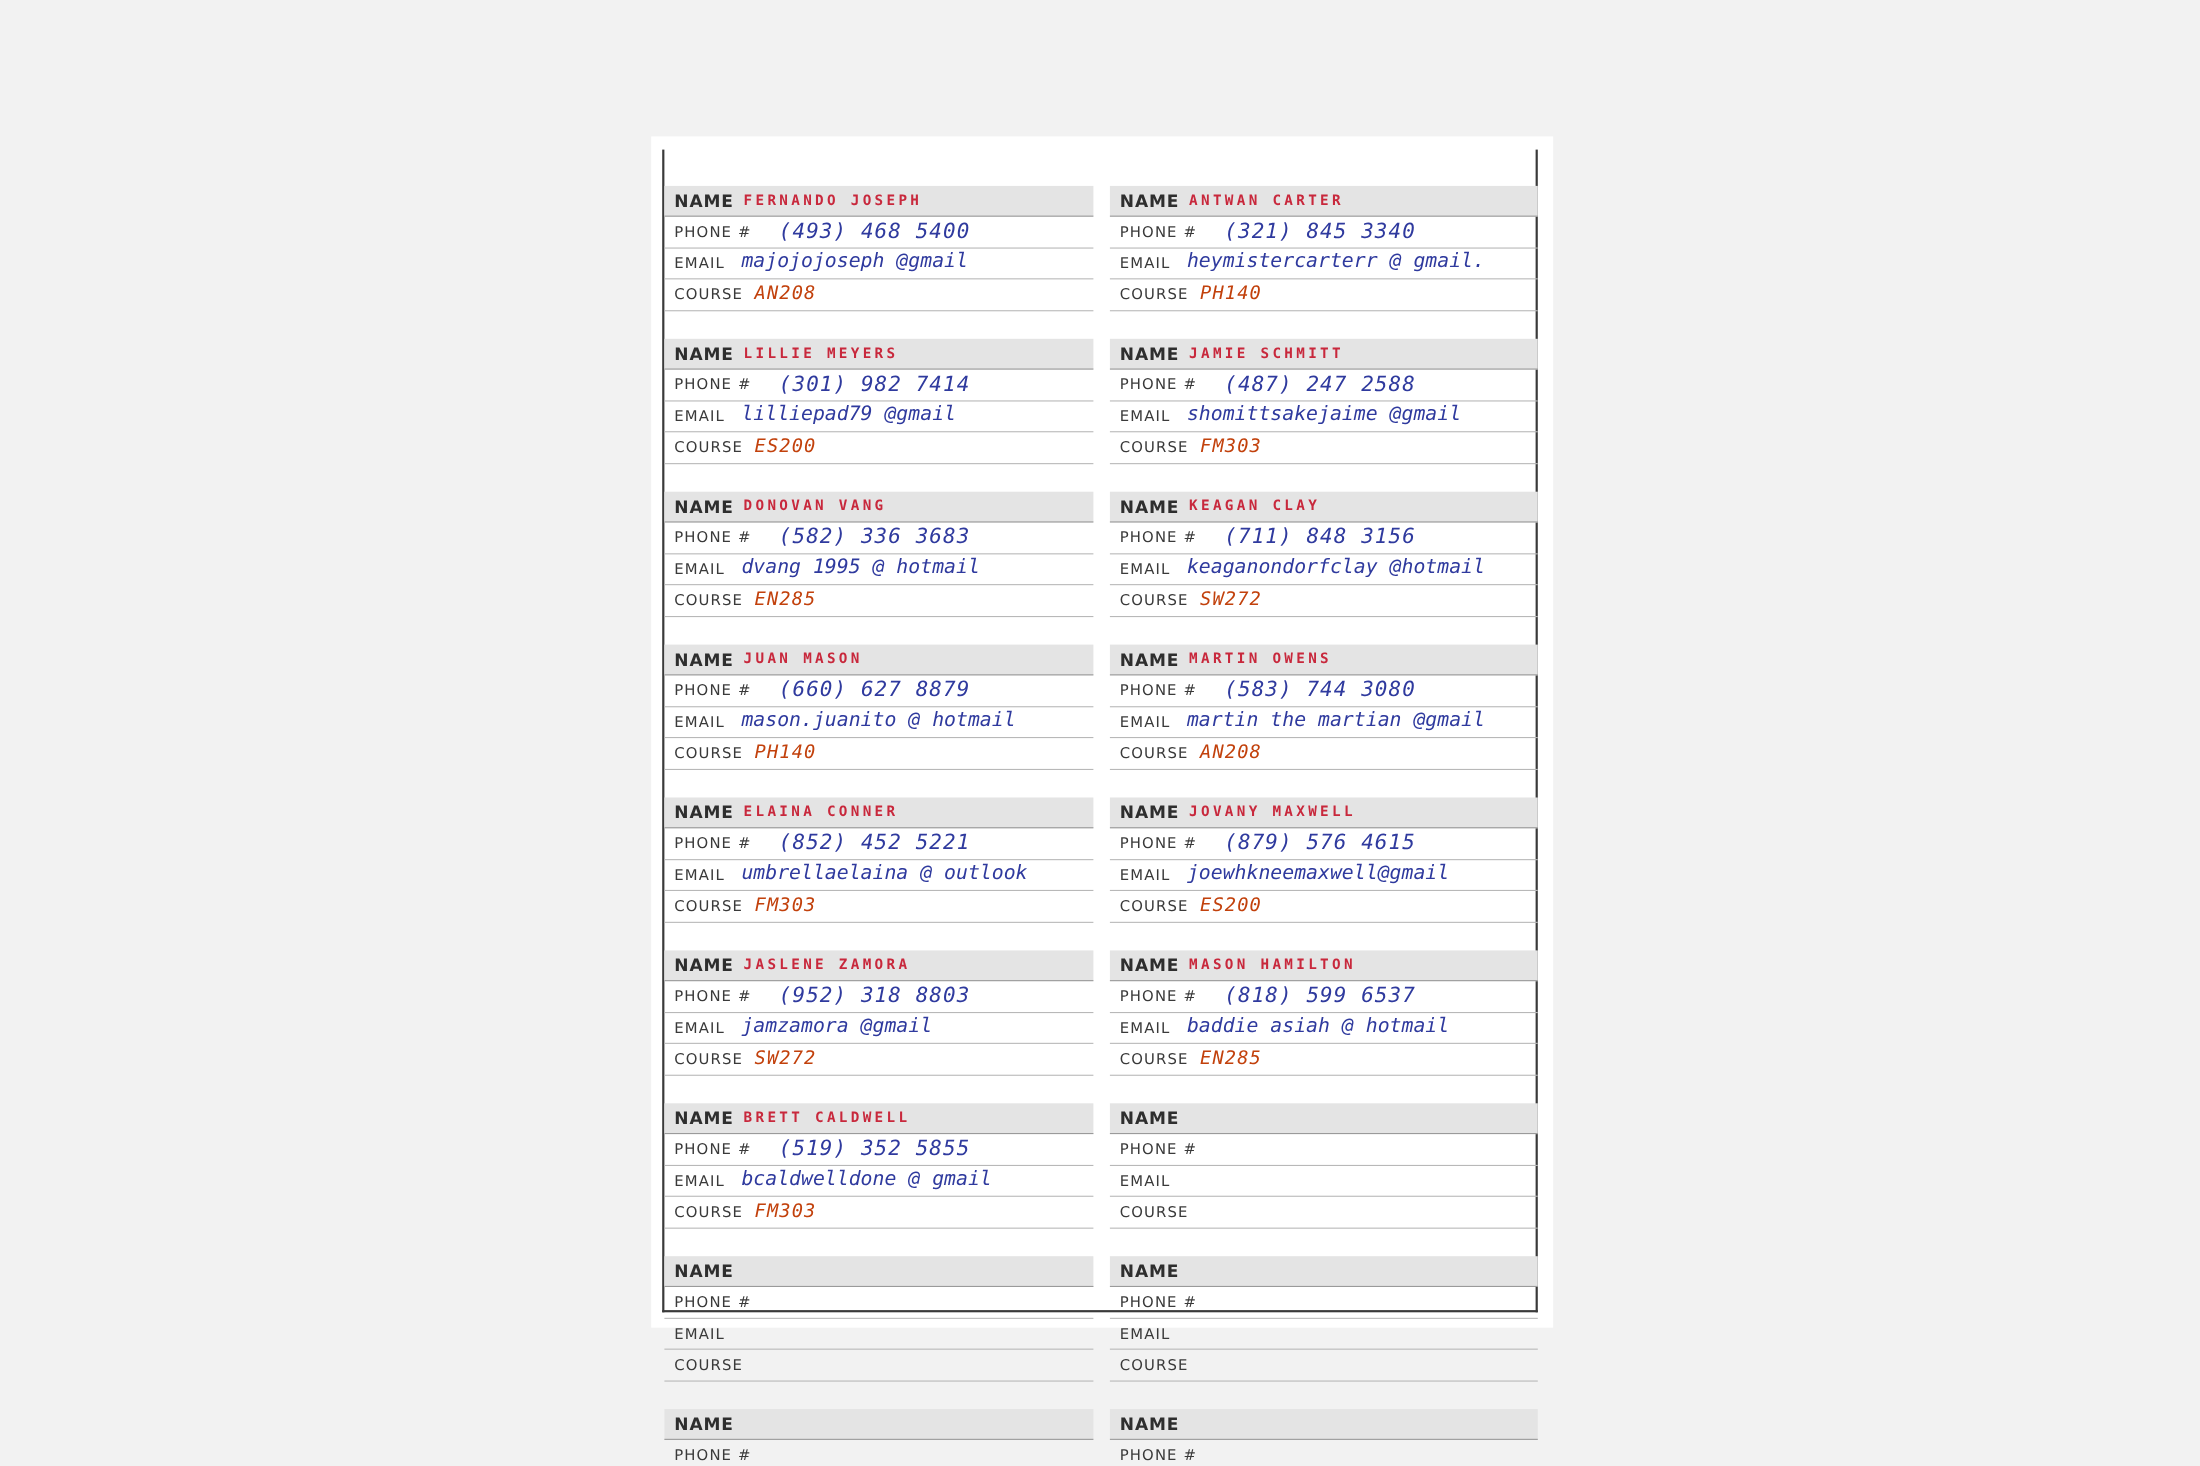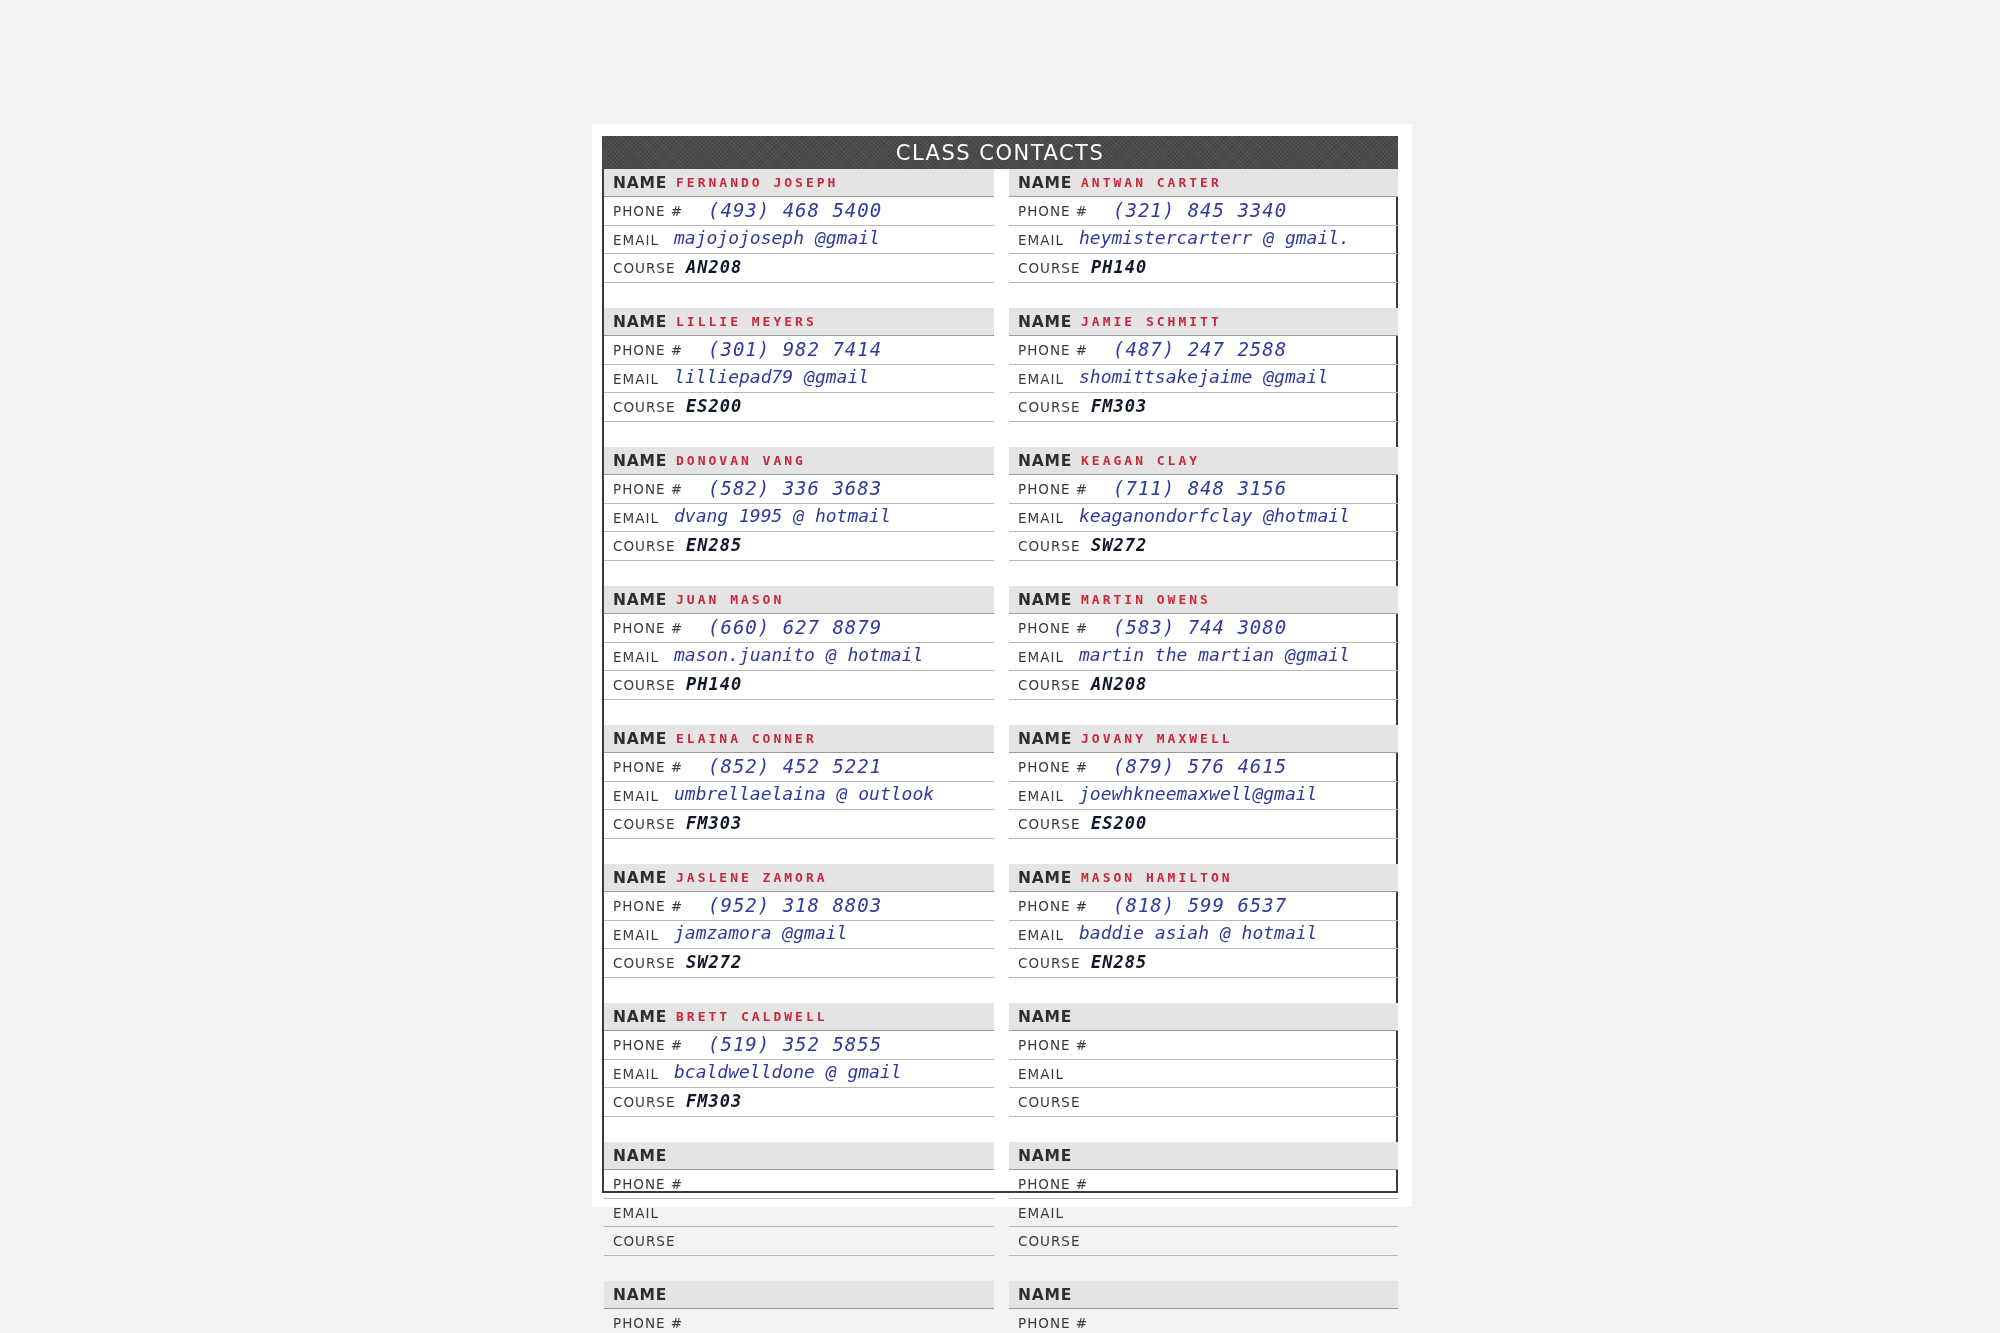--- a/index.html
+++ b/index.html
@@ -85,28 +85,27 @@
   .val.hand-name {
     left: 72px;
     color: #c8283c;
     font-size: 13px;
     font-style: normal;
     font-weight: bold;
     letter-spacing: 3px;
   }
   .val.hand-phone { left: 104px; color: #2f3a9e; font-size: 19px; letter-spacing: 1px; }
   .val.hand-email { left: 70px; color: #2f3a9e; font-size: 18px; letter-spacing: 0px; top: -2px; }
-  .val.hand-course { left: 82px; color: #0f172a; font-size: 17px; font-weight: bold; letter-spacing: 1px; }
+  .val.hand-course { left: 82px; color: #c2410c; font-size: 17px; font-weight: normal; letter-spacing: 1px; }
 </style>
 </head>
 <body>
 
 <div class="paper">
   <div class="sheet">
-    <div class="header">CLASS CONTACTS</div>
 
     <div class="col left" id="col-left">
   <div class="block">
     <div class="row name">
       <span class="label">NAME</span>
       <span class="val hand-name">FERNANDO JOSEPH</span>
     </div>
     <div class="row phone">
       <span class="label">PHONE #</span>
       <span class="val hand-phone">(493) 468 5400</span>

